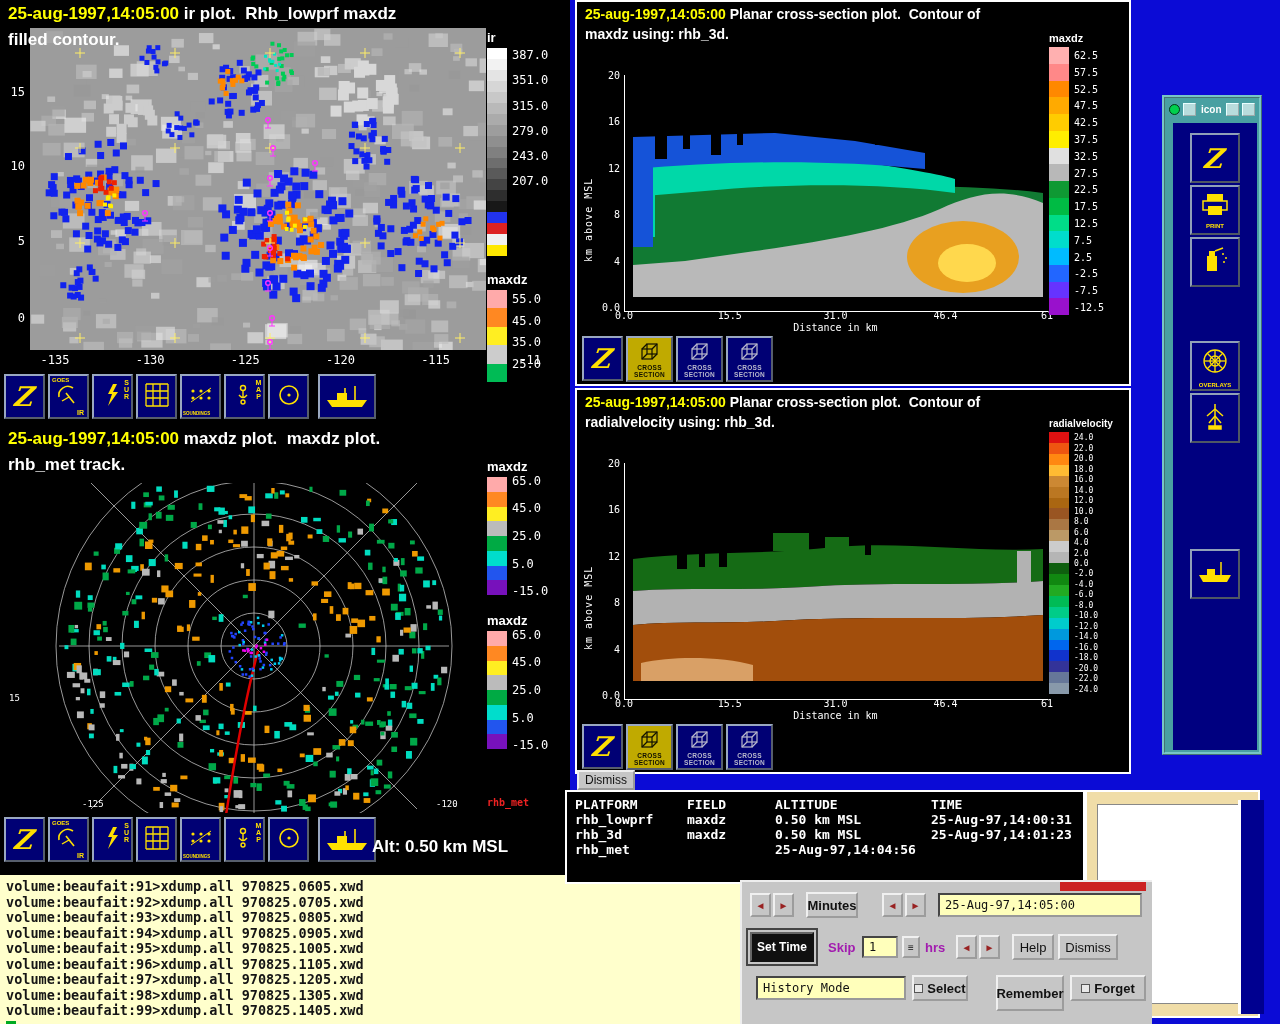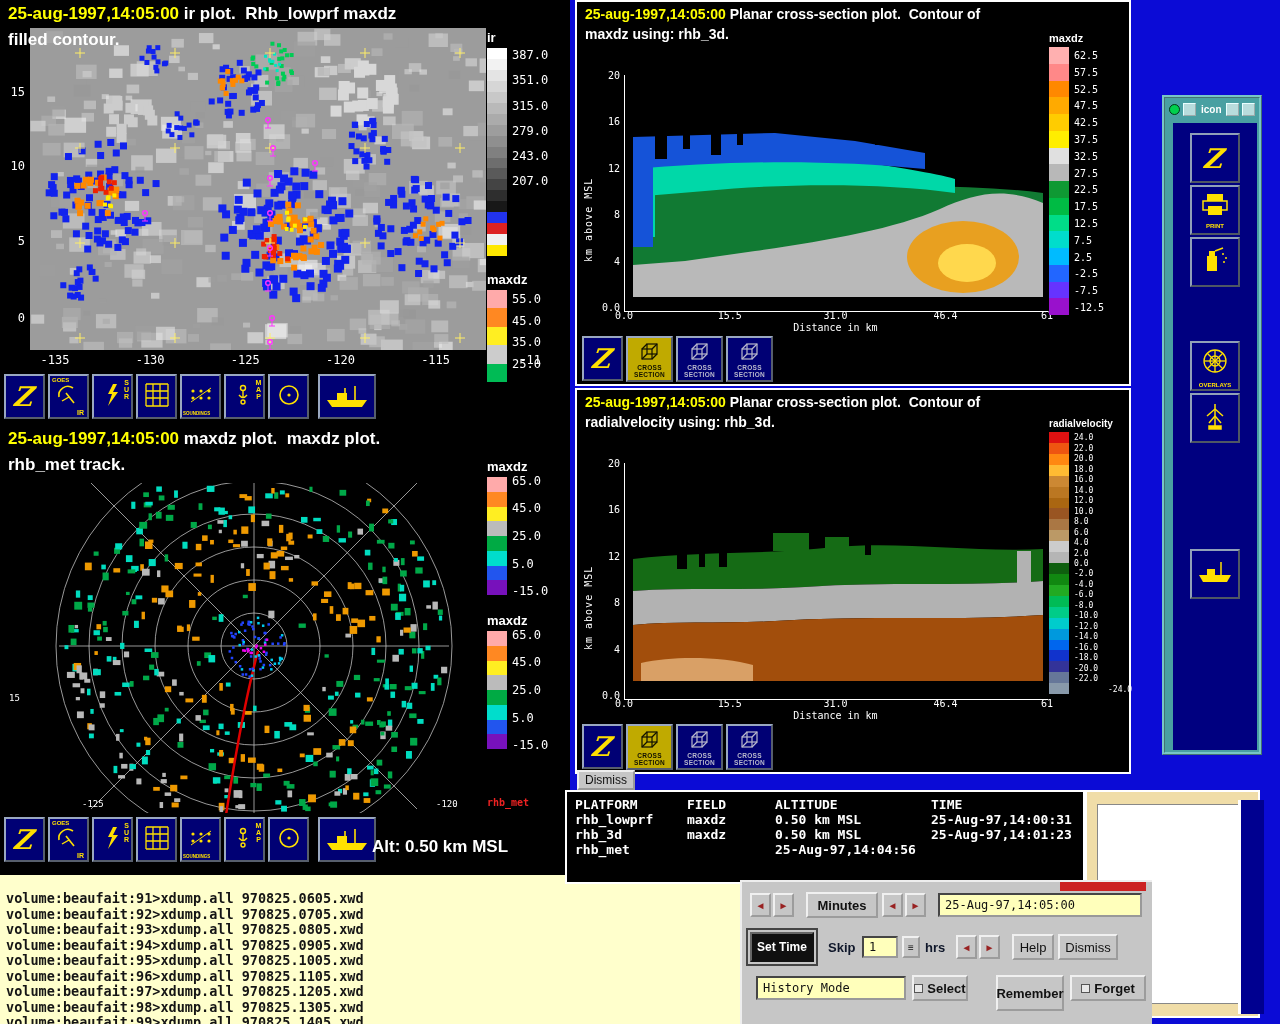--- a/index.html
+++ b/index.html
@@ -40,31 +40,31 @@
 .xbtn{width:47px;height:46px;background:#000074;border:2px outset #9aa8c0;display:flex;flex-direction:column;align-items:center;justify-content:center;color:#b9b9cc;font-size:6.5px;font-weight:bold;letter-spacing:.3px;cursor:pointer}
 .xbtn.active{background:#c0aa00;color:#101000}
 
 #status-win{position:absolute;left:565px;top:790px;width:520px;height:94px;background:#000;border:2px solid #fff;z-index:6;padding:5px 0 0 8px}
 .srow{display:flex;line-height:20px}
 .scell{font:bold 13px "DejaVu Sans Mono",monospace;color:#fff;white-space:pre}
 .c0{width:112px}.c1{width:88px}.c2{width:156px}.c3{flex:1}
 
 #dismiss-btn{position:absolute;left:577px;top:770px;width:58px;height:20px;background:#c6c6c6;border:2px outset #eee;font-size:12px;color:#111;display:flex;align-items:center;justify-content:center;z-index:7;cursor:pointer}
 
-#terminal{position:absolute;left:0;top:875px;width:740px;height:149px;background:#ffffcc;padding:16px 6px;z-index:1}
+#terminal{position:absolute;left:0;top:875px;width:740px;height:149px;background:#ffffcc;padding:4px 6px;z-index:1}
 .tline{font:bold 13.5px "DejaVu Sans Mono",monospace;color:#151515;line-height:15.5px;white-space:pre}
 #cursor{width:10px;height:14px;background:#00aa22;margin-top:2px}
 
 #ctrl{position:absolute;left:740px;top:880px;width:412px;height:144px;background:#c6c6c6;border-top:2px solid #eee;border-left:2px solid #eee;z-index:8}
 #ctrl-red{position:absolute;left:318px;top:0;width:86px;height:9px;background:#cc2222}
 .gbtn{position:absolute;background:#c6c6c6;border:2px outset #f0f0f0;font-weight:bold;font-size:13px;color:#111;display:flex;align-items:center;justify-content:center;cursor:pointer;gap:4px}
 .stepper{position:absolute;display:flex;gap:2px}
 .stepbtn{width:21px;height:24px;background:#c6c6c6;border:2px outset #f0f0f0;color:#992222;font-size:10px;display:flex;align-items:center;justify-content:center;cursor:pointer}
 .yfield{position:absolute;background:#ffffbb;border:2px inset #999;font:12px "DejaVu Sans Mono",monospace;color:#111;display:flex;align-items:center;padding-left:5px;cursor:text}
-.lbl{position:absolute;color:#0f172a;font-weight:bold;font-size:13px}
+.lbl{position:absolute;color:#a21caf;font-weight:bold;font-size:13px}
 .setbtn{position:absolute;background:#101010;color:#fff;border:2px outset #666;box-shadow:0 0 0 2px #c6c6c6,0 0 0 4px #444;font-size:12px;font-weight:bold;display:flex;align-items:center;justify-content:center;cursor:pointer}
 .mini{width:9px;height:9px;background:#e8e8e8;border:1px solid #555;display:inline-block}
 
 #icon-win{position:absolute;left:1162px;top:95px;width:100px;height:660px;background:#49a0a2;border:3px ridge #77c6c6;padding:2px;z-index:2}
 #icon-title{height:18px;display:flex;align-items:center;gap:3px;padding:0 2px}
 .title-dot{width:11px;height:11px;border-radius:50%;background:#00d04e;border:1px solid #003818}
 .title-box{width:13px;height:13px;background:#b8dcdc;border:1px outset #e8ffff}
 #icon-title .wt{color:#fff;font-size:10px;font-weight:bold;flex:1;text-align:left;padding-left:2px}
 #icon-body{position:absolute;left:8px;top:25px;width:84px;height:627px;background:#000080}
 .ibtn{position:absolute;left:17px;width:50px;height:50px;background:#000080;border:2px outset #90a0b8;display:flex;flex-direction:column;align-items:center;justify-content:center;cursor:pointer}
@@ -2011,21 +2011,21 @@
             <span class="cbar-tick" style="top: 58%; font-size: 8px;">-4.0</span>
             <span class="cbar-tick" style="top: 62%; font-size: 8px;">-6.0</span>
             <span class="cbar-tick" style="top: 66%; font-size: 8px;">-8.0</span>
             <span class="cbar-tick" style="top: 70%; font-size: 8px;">-10.0</span>
             <span class="cbar-tick" style="top: 74%; font-size: 8px;">-12.0</span>
             <span class="cbar-tick" style="top: 78%; font-size: 8px;">-14.0</span>
             <span class="cbar-tick" style="top: 82%; font-size: 8px;">-16.0</span>
             <span class="cbar-tick" style="top: 86%; font-size: 8px;">-18.0</span>
             <span class="cbar-tick" style="top: 90%; font-size: 8px;">-20.0</span>
             <span class="cbar-tick" style="top: 94%; font-size: 8px;">-22.0</span>
-            <span class="cbar-tick" style="top: 98%; font-size: 8px; margin-left: 34px;">-24.0</span>
+            <span class="cbar-tick" style="top: 98%; font-size: 8px;">-24.0</span>
           </div>
         </div>
       </div>
   </div>
   <div class="toolbar" id="xtoolbar2" style="left:3px;top:332px">
       <div class="tbtn">
         <span class="zlogo">Z</span>
       </div>
       <div class="xbtn active">
         <span><svg width="22" height="22" viewBox="0 0 22 22">
@@ -2121,21 +2121,21 @@
   <div id="beige-inner"></div>
 </div>
 <div id="navy-strip"></div>
 
 <div id="ctrl">
   <div id="ctrl-red"></div>
   <div class="stepper" style="left:8px;top:11px">
     <div class="stepbtn">◄</div>
     <div class="stepbtn">►</div>
   </div>
-  <div class="gbtn" style="left:64px;top:10px;width:72px;height:26px">Minutes</div>
+  <div class="gbtn" style="left:64px;top:10px;width:52px;height:26px">Minutes</div>
   <div class="stepper" style="left:140px;top:11px">
     <div class="stepbtn">◄</div>
     <div class="stepbtn">►</div>
   </div>
   <div class="yfield" style="left:196px;top:11px;width:204px;height:24px">25-Aug-97,14:05:00</div>
 
   <div class="setbtn" style="left:8px;top:50px;width:64px;height:30px">Set Time</div>
   <div class="lbl" style="left:86px;top:58px">Skip</div>
   <div class="yfield" style="left:120px;top:54px;width:36px;height:22px">1</div>
   <div class="gbtn" style="left:160px;top:54px;width:18px;height:22px;font-size:10px">≡</div>

